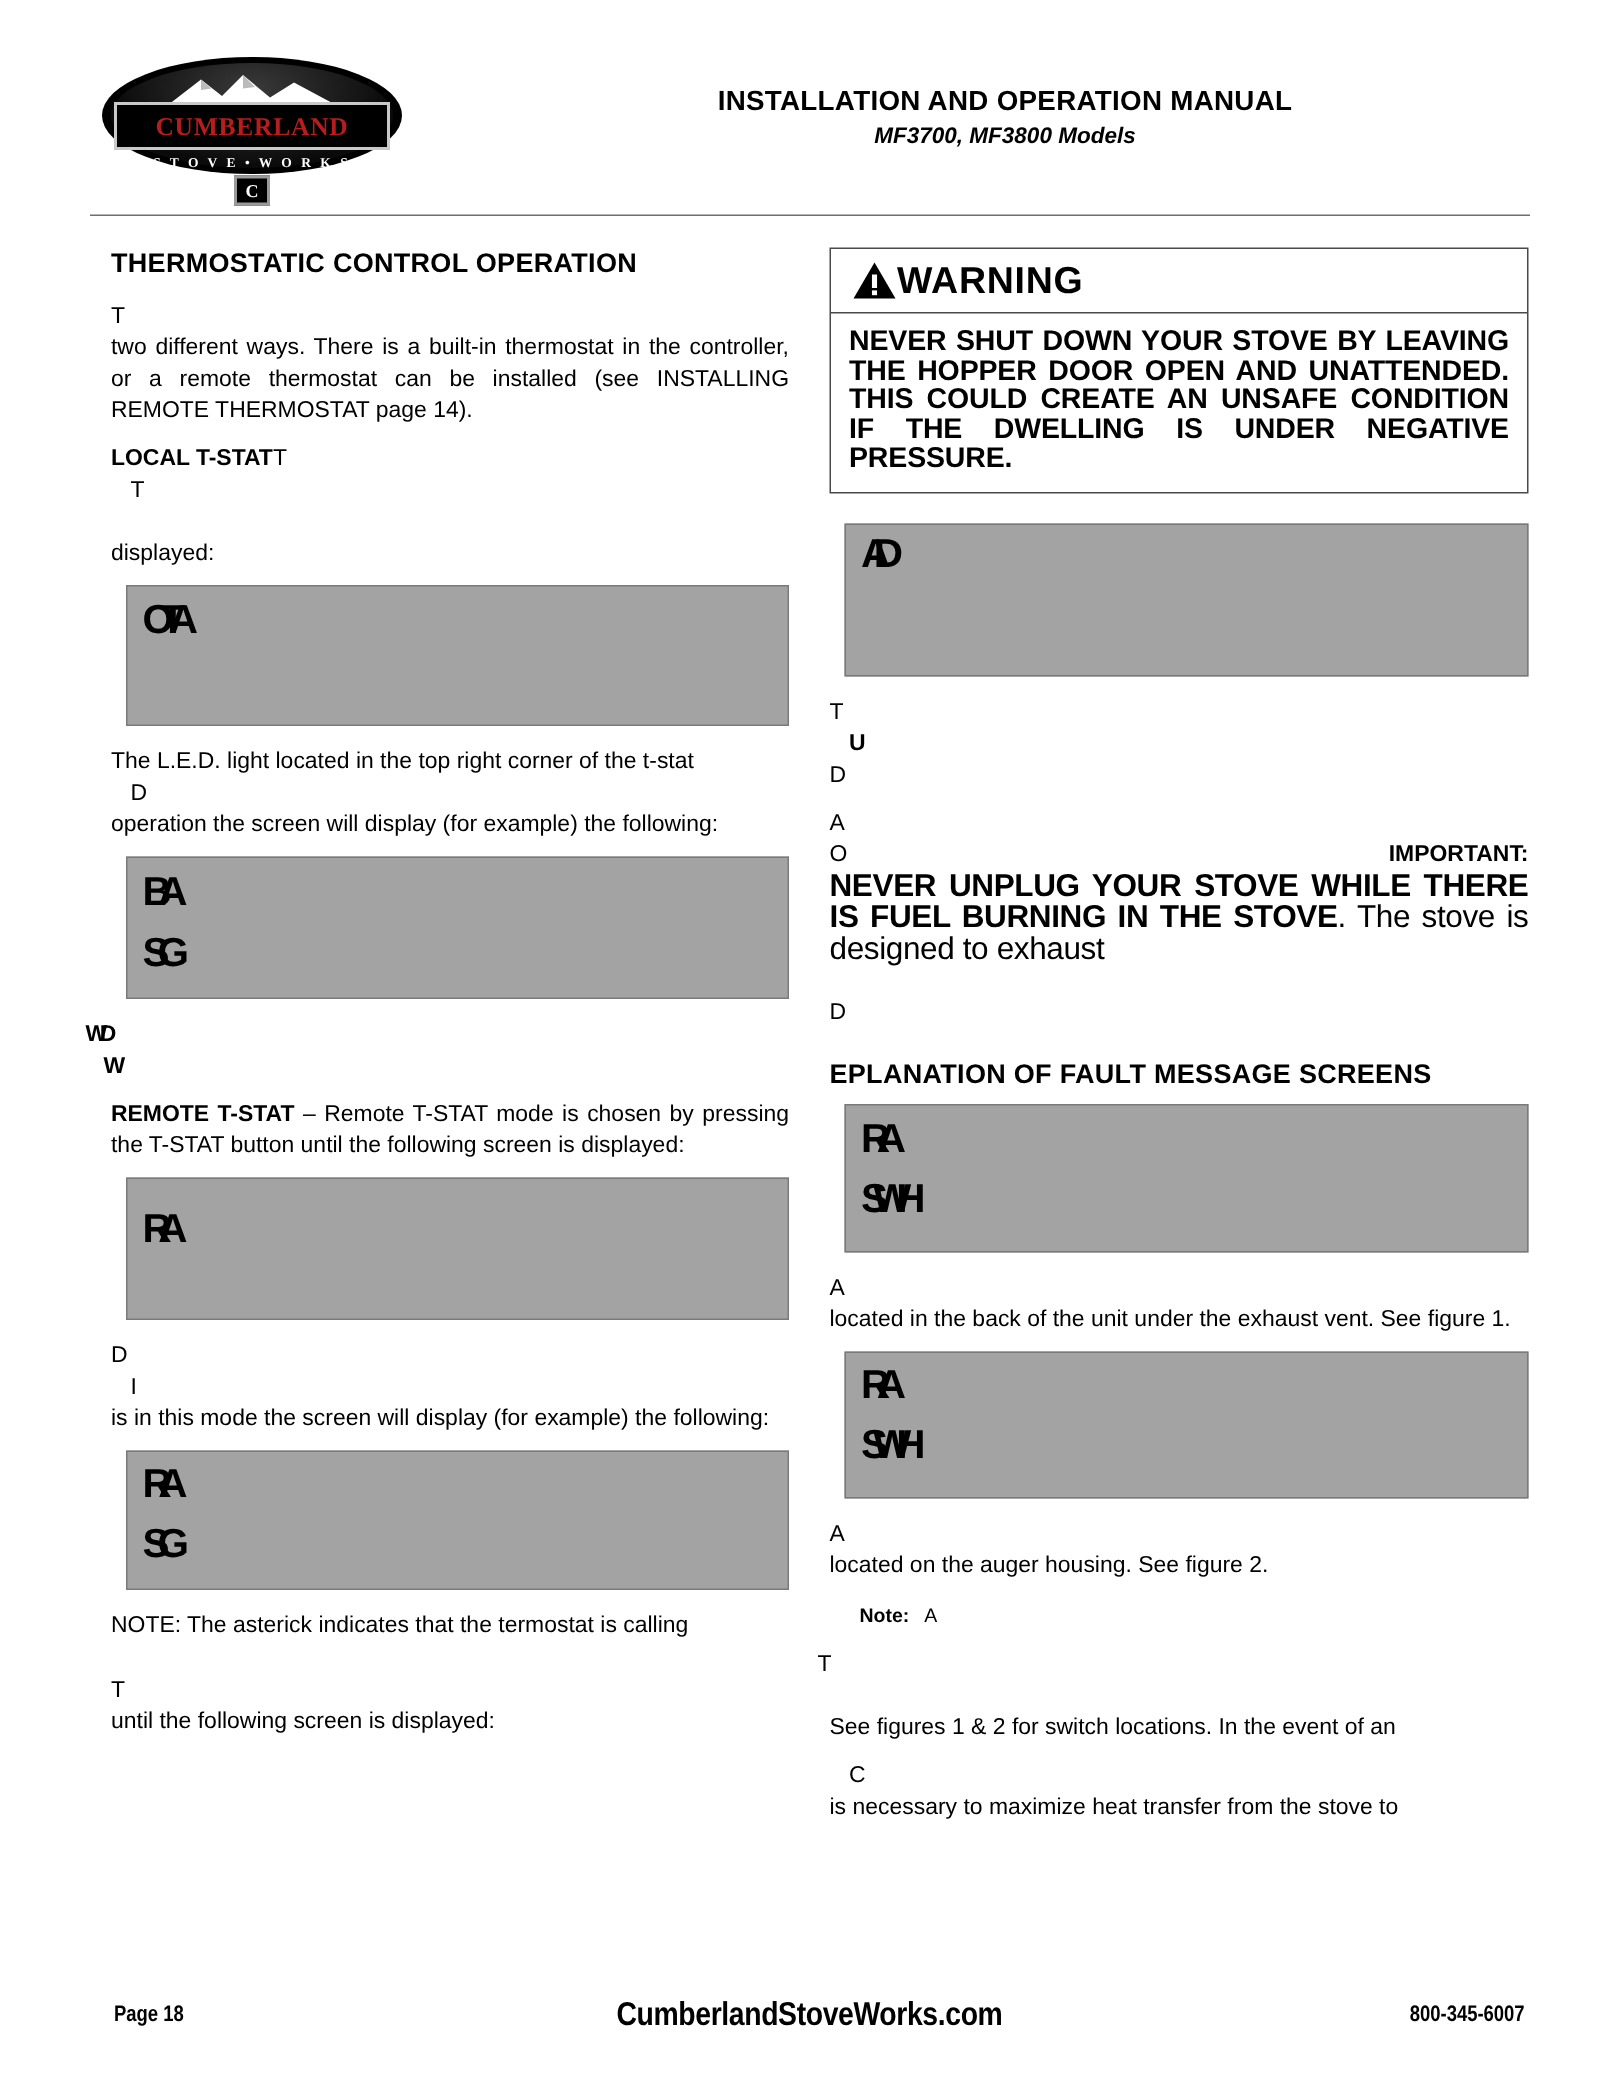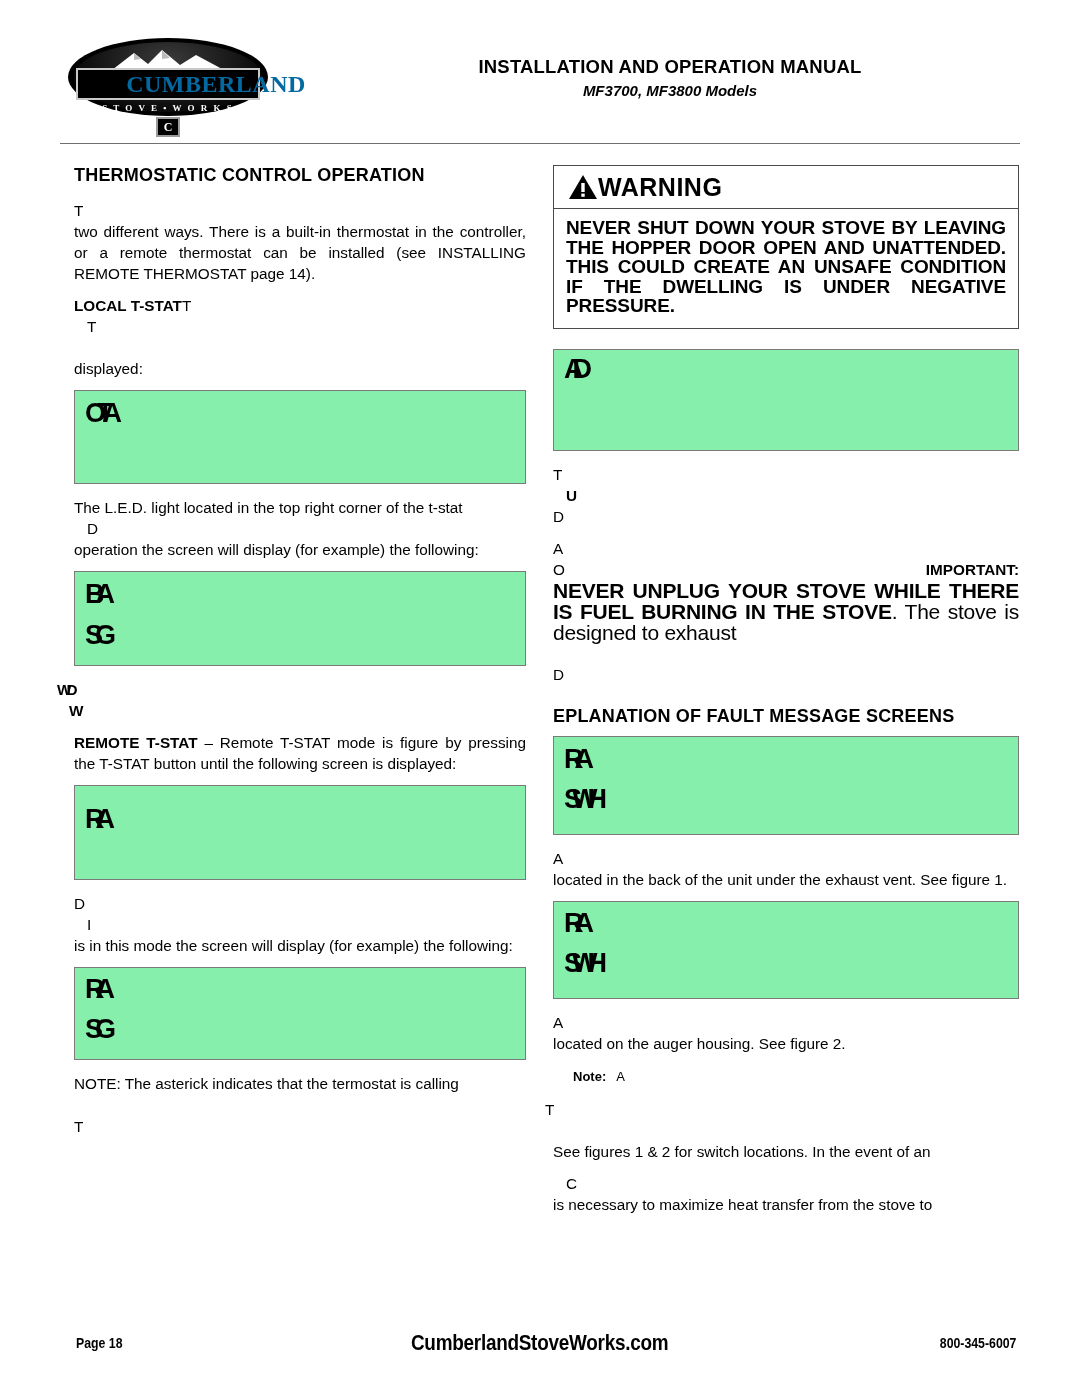--- a/index.html
+++ b/index.html
@@ -26,22 +26,22 @@
     background:radial-gradient(ellipse at 50% 25%, #3a3a3a 0%, #0a0a0a 70%);
   }
   .logo-mtn { position:absolute; left:40px; top:8px; width:120px; height:26px; }
   .logo-band {
     position:absolute; left:8px; top:30px; width:184px; height:32px;
     background:#000; border:2px solid #c9c9c9; box-sizing:border-box;
   }
   .logo-word {
     position:absolute; left:8px; top:30px; width:184px; height:32px;
     display:flex; align-items:center; justify-content:center;
-    color:#0369a1; font-family:"Liberation Serif", serif; font-weight:bold;
-    font-size:24px; letter-spacing:0.5px; line-height:1;padding-left:48px;
+    color:#b91c1c; font-family:"Liberation Serif", serif; font-weight:bold;
+    font-size:17px; letter-spacing:0.5px; line-height:1;
   }
   .logo-sub {
     position:absolute; left:8px; top:63px; width:184px; height:13px;
     display:flex; align-items:center; justify-content:center;
     color:#ffffff; font-family:"Liberation Serif", serif; font-weight:bold;
     font-size:9px; letter-spacing:2px;
   }
   .logo-badge {
     position:absolute; left:88px; top:79px; width:24px; height:20px;
     background:#000; border:2px solid #9a9a9a; box-sizing:border-box;
@@ -77,22 +77,22 @@
   .indent1 { display:inline-block; width:10px; }
 
   
   .frag { font-size:15.3px; line-height:21px; margin:0; }
   .frag.ind { padding-left:13px; }
   .gap { height:21px; }
   .gap-half { height:11px; }
 
   
   .lcd {
-    border:1.3px solid #7a7a7a; box-sizing:border-box; background:#86efac;
-    position:relative; margin:0 0 13px 0;text-align:center;
+    border:1.3px solid #7a7a7a; box-sizing:border-box; background:#a3a3a3;
+    position:relative; margin:0 0 13px 10px;text-align:center;
   }
   .lcd-line {
     position:absolute; left:10px;
     font-family:"Liberation Sans", sans-serif;
     font-weight:bold; font-size:27px; line-height:27px;
     letter-spacing:-9px; white-space:nowrap;
     color:#000;
   }
   .lcd-line.r2 { letter-spacing:-8px; }
 
@@ -186,39 +186,40 @@
 
     <div class="lcd" style="height:95px;">
       <div class="lcd-line" style="top:9px;">BA</div>
       <div class="lcd-line r2" style="top:50px;">SG</div>
     </div>
 
     <p class="frag" style="margin-left:-17px; letter-spacing:-5px; font-weight:bold;">WD</p>
     <p class="frag" style="margin-left:-5px; font-weight:bold;">W</p>
     <div class="gap-half"></div>
 
-    <p class="body"><span class="b">REMOTE T-STAT</span><span> – Remote T-STAT mode is figure by pressing the T-STAT button until the following screen is displayed:</span></p>
+    <p class="body"><span class="b">REMOTE T-STAT</span><span> – Remote T-STAT mode is chosen by pressing the T-STAT button until the following screen is displayed:</span></p>
 
     <div class="lcd" style="height:95px;">
       <div class="lcd-line" style="top:20px;">RA</div>
       <div class="lcd-line r2" style="top:56px;"></div>
     </div>
 
     <p class="frag">D</p>
     <p class="frag ind">I</p>
     <p class="body">is in this mode the screen will display (for example) the following:</p>
 
     <div class="lcd" style="height:93px;">
       <div class="lcd-line" style="top:8px;">RA</div>
       <div class="lcd-line r2" style="top:48px;">SG</div>
     </div>
 
     <p class="body nojust">NOTE: The asterick indicates that the termostat is calling</p>
     <div class="gap-half"></div>
     <p class="frag">T</p>
+    <p class="body nojust">until the following screen is displayed:</p>
   </div>
 
   <div class="col-right">
 
     <div class="warn-box">
       <div class="warn-head">
         <svg class="warn-tri" viewBox="0 0 30 26">
           <path d="M15 1 L29 25 L1 25 Z" fill="#000000"></path>
           <rect x="13.3" y="9" width="3.4" height="9" fill="#ffffff"></rect>
           <rect x="13.3" y="19.6" width="3.4" height="3.2" fill="#ffffff"></rect>

